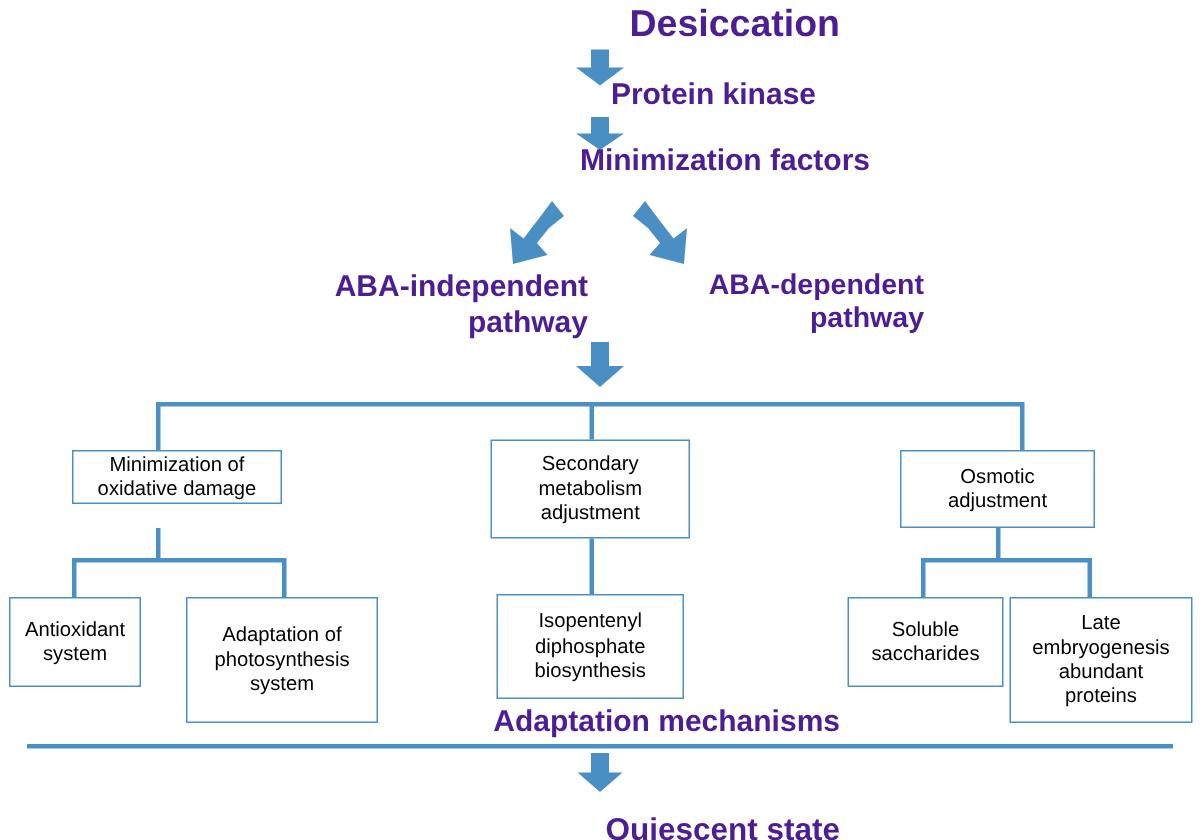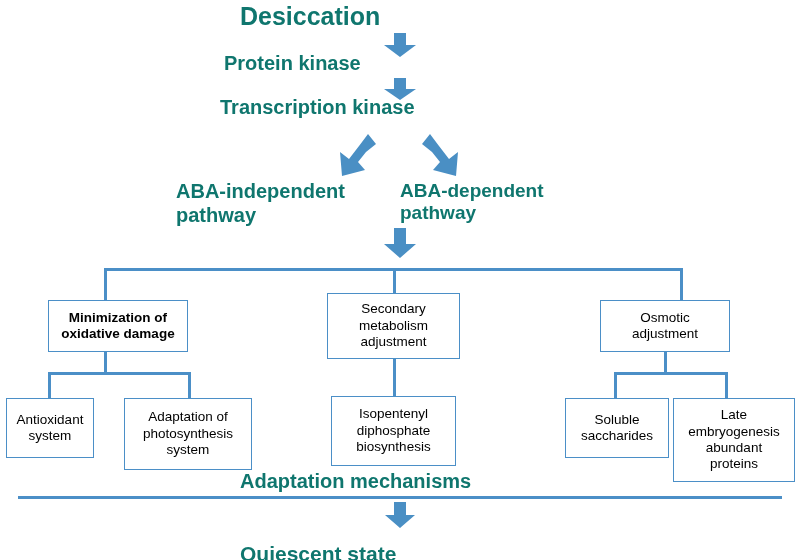--- a/index.html
+++ b/index.html
@@ -14,24 +14,24 @@
   #canvas {
     position: relative;
     width: 800px;
     height: 560px;
     overflow: hidden;
     background: #ffffff;
   }
   .node-title {
     position: absolute;
     font-weight: bold;
-    text-align: left;
+    text-align: right;
     line-height: 1.18;
     white-space: pre-line;
-    color: #0f766e;
+    color: #4c1d95;
   }
   .box {
     position: absolute;
     box-sizing: border-box;
     border: 1.5px solid #4b8fc7;
     background: #ffffff;
     display: flex;
     align-items: center;
     justify-content: center;
     text-align: center;
@@ -62,21 +62,21 @@
   <svg class="arrow" style="left:382px; top:33px;" width="36" height="24" viewBox="0 0 36 24">
     <path d="M12 0 L24 0 L24 12 L34 12 L18 24 L2 12 L12 12 Z"></path>
   </svg>
 
   <div class="node-title" style="left:224px; top:52px; width:320px; font-size:20px;">Protein kinase</div>
 
   <svg class="arrow" style="left:382px; top:78px;" width="36" height="22" viewBox="0 0 36 22">
     <path d="M12 0 L24 0 L24 11 L34 11 L18 22 L2 11 L12 11 Z"></path>
   </svg>
 
-  <div class="node-title" style="left:220px; top:96px; width:360px; font-size:20px;">Transcription kinase</div>
+  <div class="node-title" style="left:220px; top:96px; width:360px; font-size:20px;">Minimization factors</div>
 
   <svg class="arrow" style="left:318px; top:132px;" width="60" height="46" viewBox="0 0 60 46">
     <path d="M50 2 L58 12 L48 20 L40 30 L47 38 L24 44 L22 20 L31 27 L41 14 Z"></path>
   </svg>
   <svg class="arrow" style="left:420px; top:132px;" width="60" height="46" viewBox="0 0 60 46">
     <path d="M10 2 L2 12 L12 20 L20 30 L13 38 L36 44 L38 20 L29 27 L19 14 Z"></path>
   </svg>
 
   <div class="node-title" style="left:176px; top:180px; width:216px; font-size:20px;">ABA-independent
 pathway</div>
@@ -85,21 +85,21 @@
 
   <svg class="arrow" style="left:382px; top:228px;" width="36" height="30" viewBox="0 0 36 30">
     <path d="M12 0 L24 0 L24 16 L34 16 L18 30 L2 16 L12 16 Z"></path>
   </svg>
 
   <div class="line hline" style="left:104px; top:268px; width:578px;"></div>
   <div class="line vline" style="left:104px; top:268px; height:34px;"></div>
   <div class="line vline" style="left:393px; top:268px; height:34px;"></div>
   <div class="line vline" style="left:680px; top:268px; height:34px;"></div>
 
-  <div class="box" style="left:48px; top:300px; width:140px; height:52px;font-weight:bold;">Minimization of
+  <div class="box" style="left:48px; top:300px; width:140px; height:36px;">Minimization of
 oxidative damage</div>
   <div class="box" style="left:327px; top:293px; width:133px; height:66px;">Secondary
 metabolism
 adjustment</div>
   <div class="box" style="left:600px; top:300px; width:130px; height:52px;">Osmotic
 adjustment</div>
 
   <div class="line vline" style="left:104px; top:352px; height:22px;"></div>
   <div class="line hline" style="left:48px; top:372px; width:142px;"></div>
   <div class="line vline" style="left:48px; top:372px; height:28px;"></div>
@@ -107,21 +107,21 @@
 
   <div class="line vline" style="left:393px; top:359px; height:38px;"></div>
 
   <div class="line vline" style="left:664px; top:352px; height:22px;"></div>
   <div class="line hline" style="left:614px; top:372px; width:113px;"></div>
   <div class="line vline" style="left:614px; top:372px; height:28px;"></div>
   <div class="line vline" style="left:725px; top:372px; height:28px;"></div>
 
   <div class="box" style="left:6px; top:398px; width:88px; height:60px;">Antioxidant
 system</div>
-  <div class="box" style="left:124px; top:398px; width:128px; height:72px;">Adaptation of
+  <div class="box" style="left:124px; top:398px; width:128px; height:84px;">Adaptation of
 photosynthesis
 system</div>
   <div class="box" style="left:331px; top:396px; width:125px; height:70px;">Isopentenyl
 diphosphate
 biosynthesis</div>
   <div class="box" style="left:565px; top:398px; width:104px; height:60px;">Soluble
 saccharides</div>
   <div class="box" style="left:673px; top:398px; width:122px; height:84px;">Late
 embryogenesis
 abundant

